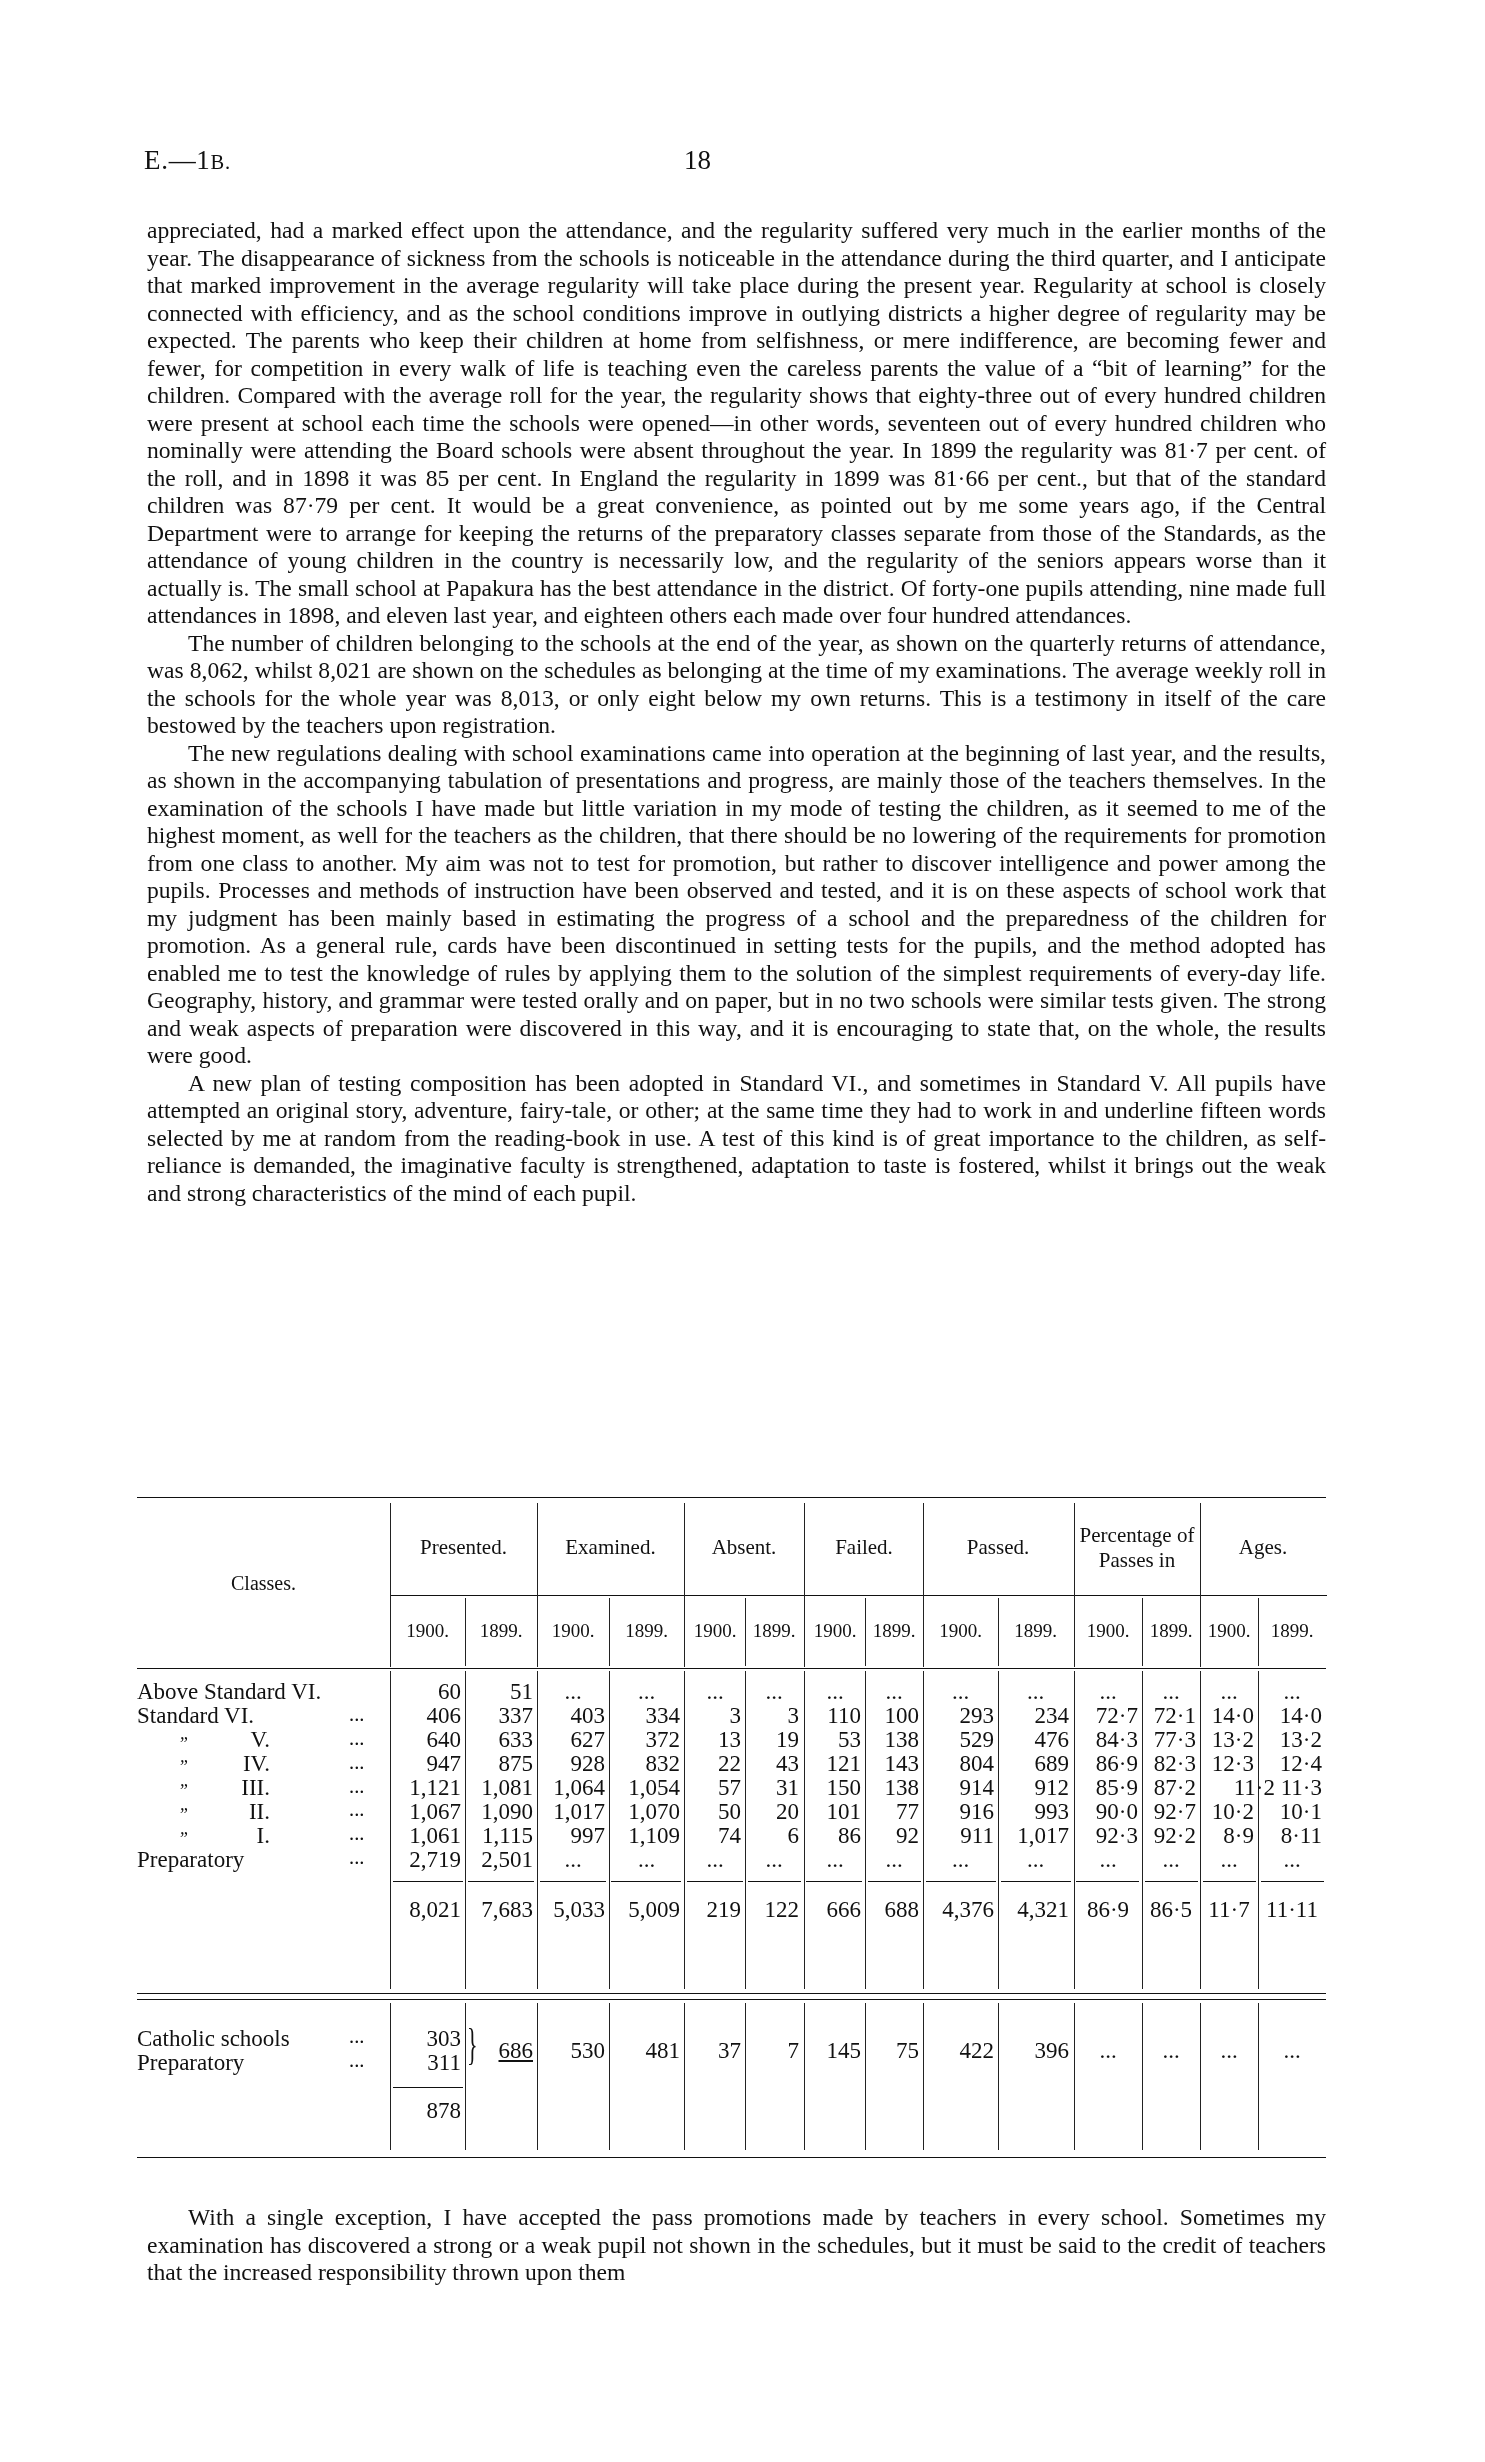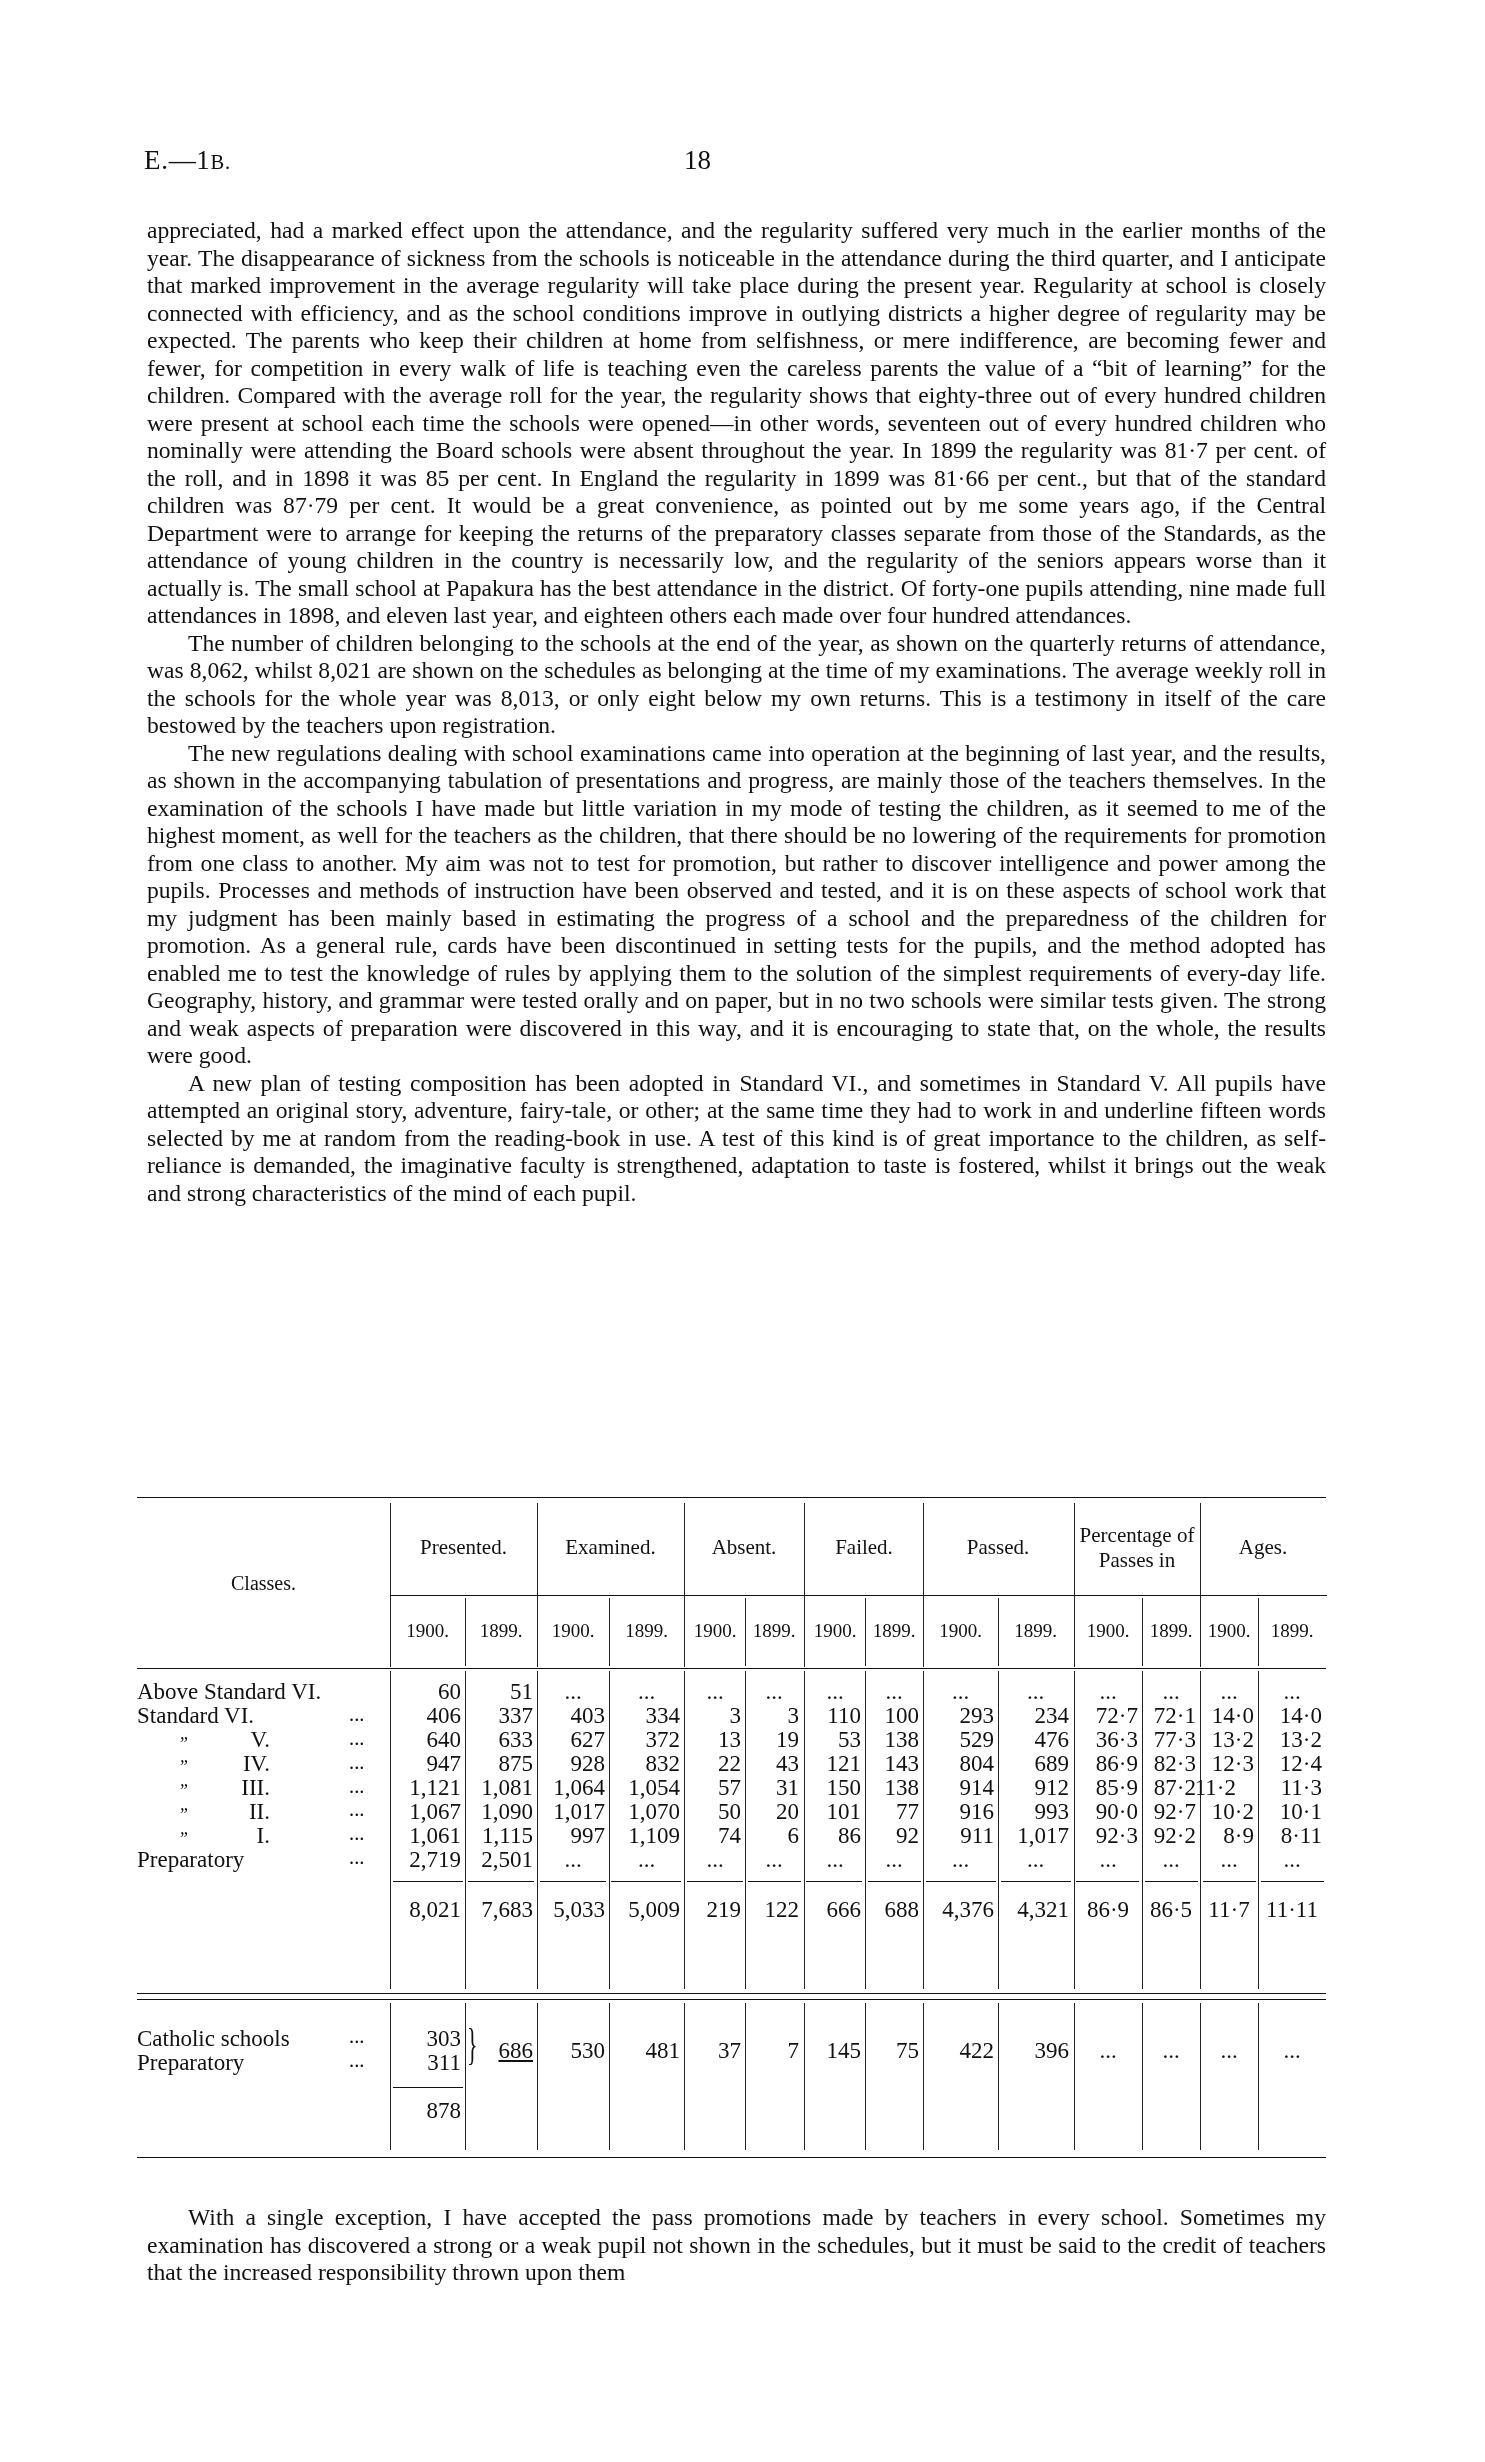--- a/index.html
+++ b/index.html
@@ -157,21 +157,21 @@
         <div class="cell" style="top: 231px; left: 253px; width: 71px;">640</div>
         <div class="cell" style="top: 231px; left: 328px; width: 68px;">633</div>
         <div class="cell" style="top: 231px; left: 400px; width: 68px;">627</div>
         <div class="cell" style="top: 231px; left: 472px; width: 71px;">372</div>
         <div class="cell" style="top: 231px; left: 547px; width: 57px;">13</div>
         <div class="cell" style="top: 231px; left: 608px; width: 54px;">19</div>
         <div class="cell" style="top: 231px; left: 667px; width: 57px;">53</div>
         <div class="cell" style="top: 231px; left: 728px; width: 54px;">138</div>
         <div class="cell" style="top: 231px; left: 786px; width: 71px;">529</div>
         <div class="cell" style="top: 231px; left: 861px; width: 71px;">476</div>
-        <div class="cell" style="top: 231px; left: 937px; width: 64px;">36·3</div>
+        <div class="cell" style="top: 231px; left: 937px; width: 64px;">84·3</div>
         <div class="cell" style="top: 231px; left: 1005px; width: 54px;">77·3</div>
         <div class="cell" style="top: 231px; left: 1063px; width: 54px;">13·2</div>
         <div class="cell" style="top: 231px; left: 1121px; width: 64px;">13·2</div>
         <div class="ditto" style="left: 41px; top: 260px;">”</div>
         <div class="lbl" style="top: 255px; left: 0px; width: 133px; text-align: right;">IV.</div>
         <div class="dots" style="left: 212px; top: 254px;">...</div>
         <div class="cell" style="top: 255px; left: 253px; width: 71px;">947</div>
         <div class="cell" style="top: 255px; left: 328px; width: 68px;">875</div>
         <div class="cell" style="top: 255px; left: 400px; width: 68px;">928</div>
         <div class="cell" style="top: 255px; left: 472px; width: 71px;">832</div>
@@ -193,21 +193,21 @@
         <div class="cell" style="top: 279px; left: 400px; width: 68px;">1,064</div>
         <div class="cell" style="top: 279px; left: 472px; width: 71px;">1,054</div>
         <div class="cell" style="top: 279px; left: 547px; width: 57px;">57</div>
         <div class="cell" style="top: 279px; left: 608px; width: 54px;">31</div>
         <div class="cell" style="top: 279px; left: 667px; width: 57px;">150</div>
         <div class="cell" style="top: 279px; left: 728px; width: 54px;">138</div>
         <div class="cell" style="top: 279px; left: 786px; width: 71px;">914</div>
         <div class="cell" style="top: 279px; left: 861px; width: 71px;">912</div>
         <div class="cell" style="top: 279px; left: 937px; width: 64px;">85·9</div>
         <div class="cell" style="top: 279px; left: 1005px; width: 54px;">87·2</div>
-        <div class="cell" style="top: 279px; left: 1029px; width: 54px; padding-left: 16px;">11·2</div>
+        <div class="cell" style="top: 279px; left: 1068px; width: 54px; padding-left: 16px;">11·2</div>
         <div class="cell" style="top: 279px; left: 1121px; width: 64px;">11·3</div>
         <div class="ditto" style="left: 41px; top: 308px;">”</div>
         <div class="lbl" style="top: 303px; left: 0px; width: 133px; text-align: right;">II.</div>
         <div class="dots" style="left: 212px; top: 301px;">...</div>
         <div class="cell" style="top: 303px; left: 253px; width: 71px;">1,067</div>
         <div class="cell" style="top: 303px; left: 328px; width: 68px;">1,090</div>
         <div class="cell" style="top: 303px; left: 400px; width: 68px;">1,017</div>
         <div class="cell" style="top: 303px; left: 472px; width: 71px;">1,070</div>
         <div class="cell" style="top: 303px; left: 547px; width: 57px;">50</div>
         <div class="cell" style="top: 303px; left: 608px; width: 54px;">20</div>

